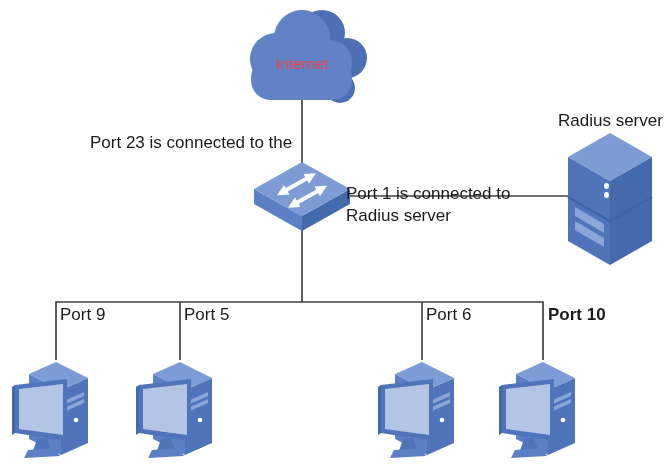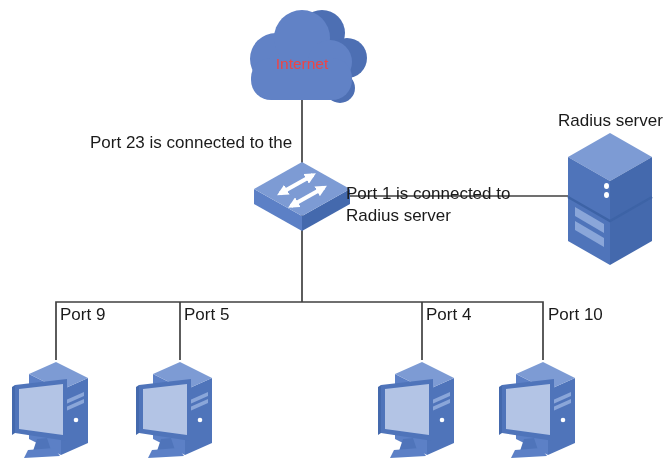--- a/index.html
+++ b/index.html
@@ -15,21 +15,21 @@
   .lbl-internet{
     left:252px;top:53px;width:100px;text-align:center;
     font-size:15.5px;color:#ef4444;
   }
   .lbl-note23{left:90px;top:132px;}
   .lbl-note1{left:346px;top:183px;}
   .lbl-radius{left:558px;top:110px;}
   .lbl-p7{left:60px;top:304px;}
   .lbl-p8{left:184px;top:304px;}
   .lbl-p9{left:426px;top:304px;}
-  .lbl-p10{left:548px;top:304px;}
+  .lbl-p10{left:548px;top:304px;font-weight:bold;}
   .note-line{display:block;}
 
   
   .f-main{fill:var(--main);}
   .f-light{fill:var(--light);}
   .f-mid{fill:var(--mid);}
   .f-dark{fill:var(--dark);}
   .f-screen{fill:var(--screen);}
   .f-stripe{fill:var(--stripe);}
   .f-cloud{fill:var(--cloud);}
@@ -119,15 +119,15 @@
 
   <div class="lbl lbl-note1">
     <span class="note-line">Port 1 is connected to</span>
     <span class="note-line">Radius server</span>
   </div>
 
   <div class="lbl lbl-radius">Radius server</div>
 
   <div class="lbl lbl-p7">Port 9</div>
   <div class="lbl lbl-p8">Port 5</div>
-  <div class="lbl lbl-p9">Port 4</div>
+  <div class="lbl lbl-p9">Port 6</div>
   <div class="lbl lbl-p10">Port 10</div>
 </div>
 
 </body></html>

